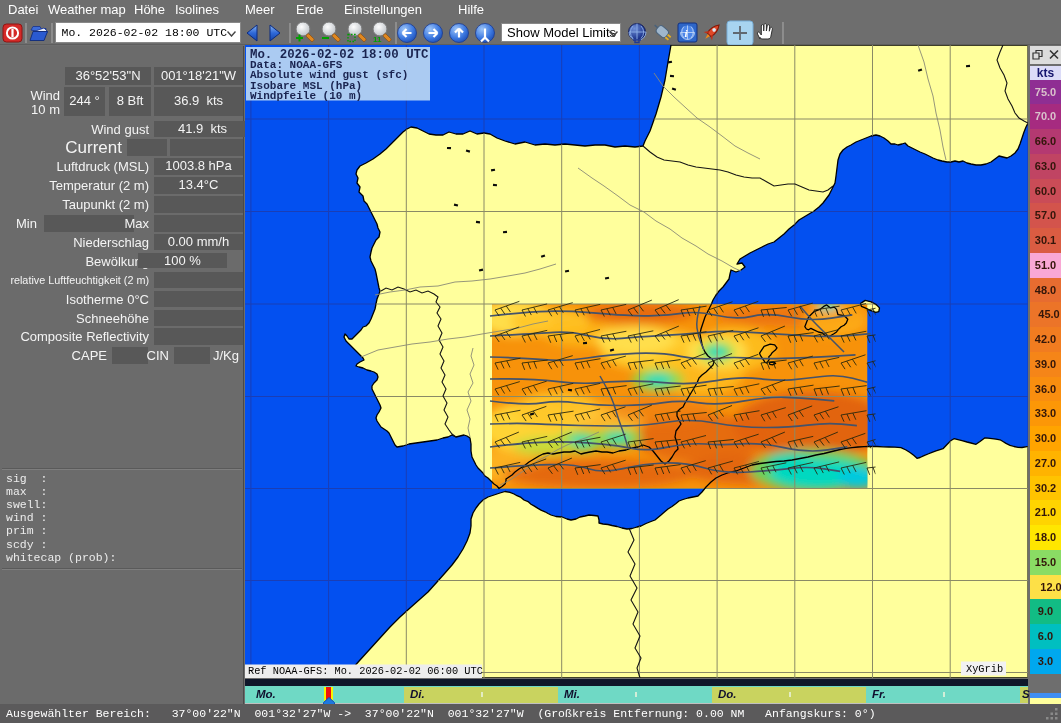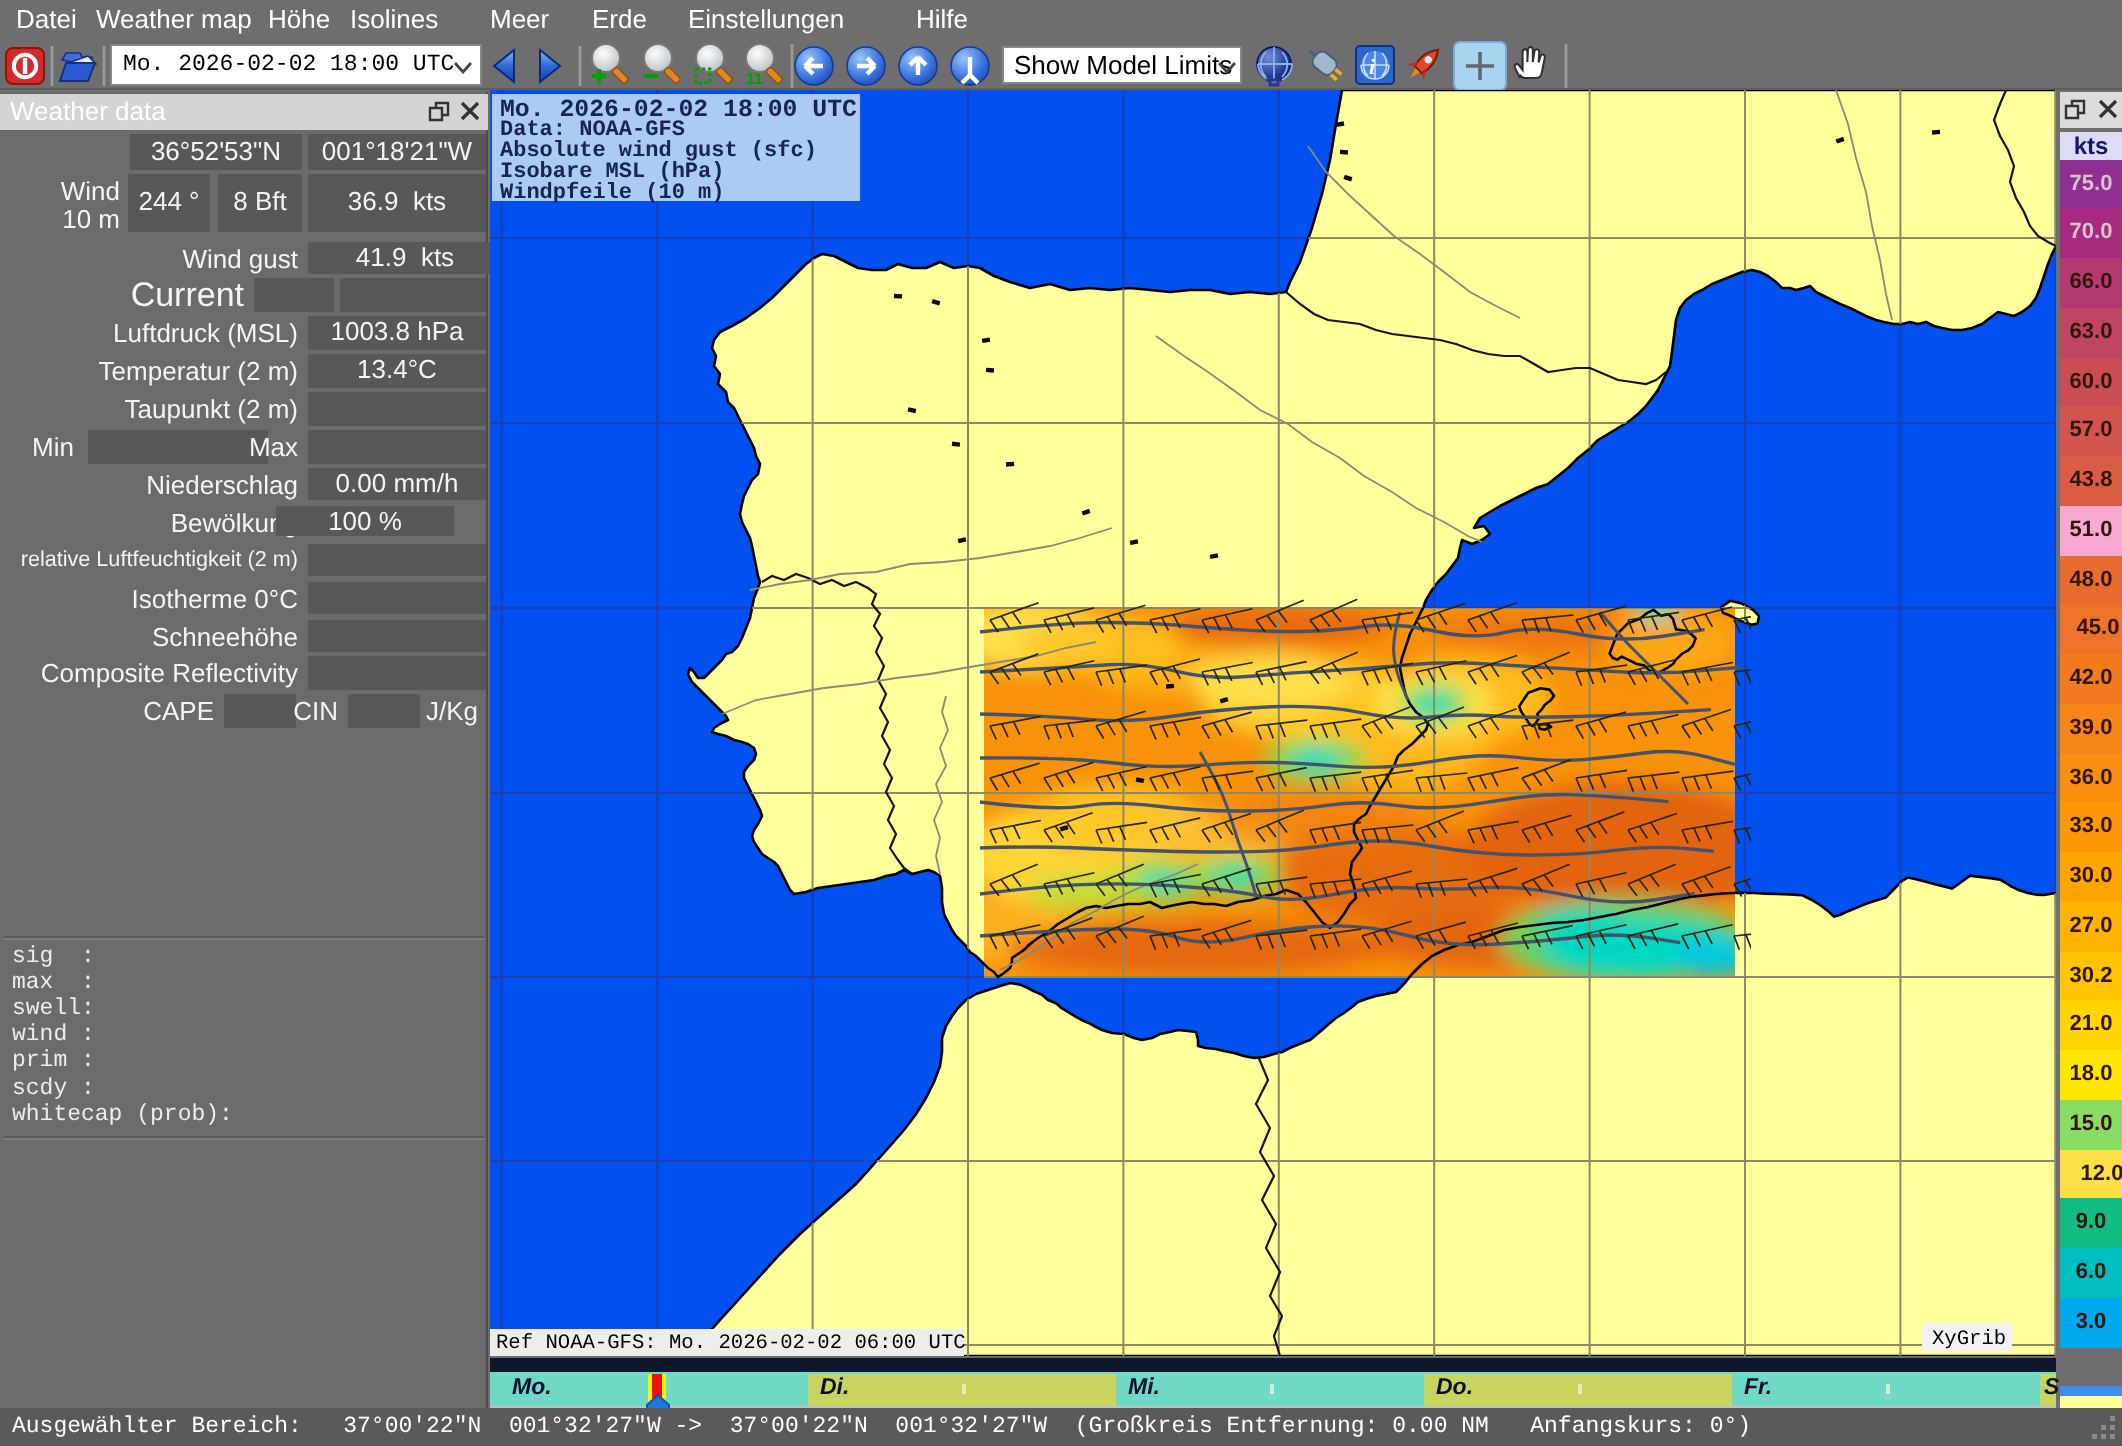--- a/index.html
+++ b/index.html
@@ -130,24 +130,20 @@
       <line x1="783" y1="3" x2="783" y2="25" stroke="#9A9A9A" stroke-width="1.4"></line>
     </svg>
 <div class="combo" style="left:54.5px;top:3px;width:186px;height:21px;font:11.5px 'Liberation Mono',monospace;line-height:19px;padding-left:6px">Mo. 2026-02-02 18:00 UTC<svg width="9" height="6" viewBox="0 0 9 6" style="position:absolute;right:4px;top:8px">
         <path d="M0.5,0.5 L4.5,5 L8.5,0.5" fill="none" stroke="#444" stroke-width="1.4"></path>
       </svg></div>
 <div class="combo" style="left:501px;top:4px;width:120px;height:19px;font:13px 'Liberation Sans',sans-serif;line-height:17px;padding-left:5px">Show Model Limits<svg width="9" height="6" viewBox="0 0 9 6" style="position:absolute;right:2px;top:7px">
         <path d="M0.5,0.5 L4.5,5 L8.5,0.5" fill="none" stroke="#444" stroke-width="1.4"></path>
       </svg></div>
 </div>
 <div id="leftdock">
-<div id="ldtitle">Weather data<svg width="30" height="12" viewBox="0 0 30 12" style="position:absolute;right:4px;top:3px">
-        <path d="M5,4 h6 v6 h-6 Z M8,4 v-2.5 h6 v6 h-2.5" fill="none" stroke="#333" stroke-width="1.2"></path>
-        <path d="M21,1.5 l8,8 M29,1.5 l-8,8" stroke="#333" stroke-width="1.6"></path>
-      </svg></div>
 <div class="cell" style="left:65px;top:20.5px;width:86px;height:18px;line-height:18px;font-size:13px">36°52'53"N</div>
 <div class="cell" style="left:154px;top:20.5px;width:89px;height:18px;line-height:18px;font-size:13px">001°18'21"W</div>
 <div class="plab" style="left:10px;top:43px;width:50px;text-align:right;font-size:13px;line-height:14px">Wind<br>10 m</div>
 <div class="cell" style="left:64px;top:41px;width:41px;height:28.5px;line-height:28.5px;font-size:13px">244 °</div>
 <div class="cell" style="left:109px;top:41px;width:42px;height:28.5px;line-height:28.5px;font-size:13px">8 Bft</div>
 <div class="cell" style="left:154px;top:41px;width:89px;height:28.5px;line-height:28.5px;font-size:13px">36.9&nbsp; kts</div>
 <div class="plab" style="right:94px;top:74.5px;text-align:right;font-size:13px">Wind gust</div>
 <div class="cell" style="left:154px;top:74.5px;width:97px;height:16.5px;line-height:16.5px;font-size:13px">41.9&nbsp; kts</div>
 <div class="plab" style="right:121px;top:93.4px;text-align:right;font-size:17px">Current</div>
 <div class="cell" style="left:127px;top:93.4px;width:40px;height:16.5px;line-height:16.5px;font-size:13px"></div>
@@ -499,21 +495,21 @@
         <path d="M20,1.5 l8,8 M28,1.5 l-8,8" stroke="#333" stroke-width="1.6"></path>
       </svg>
     </div>
 <div id="ktshdr">kts</div>
 <div style="position:absolute;left:0;top:34.5px;width:31px;height:25.25px;background:#8F2E93;color:#D9C2CB;font:bold 11px 'Liberation Sans',sans-serif;text-align:center;line-height:24.7px">75.0</div>
 <div style="position:absolute;left:0;top:59.2px;width:31px;height:25.25px;background:#A62B80;color:#D9C2CB;font:bold 11px 'Liberation Sans',sans-serif;text-align:center;line-height:24.7px">70.0</div>
 <div style="position:absolute;left:0;top:84.0px;width:31px;height:25.25px;background:#B43971;color:#33160A;font:bold 11px 'Liberation Sans',sans-serif;text-align:center;line-height:24.7px">66.0</div>
 <div style="position:absolute;left:0;top:108.7px;width:31px;height:25.25px;background:#C04463;color:#33160A;font:bold 11px 'Liberation Sans',sans-serif;text-align:center;line-height:24.7px">63.0</div>
 <div style="position:absolute;left:0;top:133.5px;width:31px;height:25.25px;background:#CA4C57;color:#33160A;font:bold 11px 'Liberation Sans',sans-serif;text-align:center;line-height:24.7px">60.0</div>
 <div style="position:absolute;left:0;top:158.2px;width:31px;height:25.25px;background:#D3544C;color:#33160A;font:bold 11px 'Liberation Sans',sans-serif;text-align:center;line-height:24.7px">57.0</div>
-<div style="position:absolute;left:0;top:183.0px;width:31px;height:25.25px;background:#DA5C42;color:#33160A;font:bold 11px 'Liberation Sans',sans-serif;text-align:center;line-height:24.7px">43.8</div>
+<div style="position:absolute;left:0;top:183.0px;width:31px;height:25.25px;background:#DA5C42;color:#33160A;font:bold 11px 'Liberation Sans',sans-serif;text-align:center;line-height:24.7px">30.1</div>
 <div style="position:absolute;left:0;top:207.7px;width:31px;height:25.25px;background:#f9a8d4;color:#33160A;font:bold 11px 'Liberation Sans',sans-serif;text-align:center;line-height:24.7px">51.0</div>
 <div style="position:absolute;left:0;top:232.5px;width:31px;height:25.25px;background:#E76C30;color:#33160A;font:bold 11px 'Liberation Sans',sans-serif;text-align:center;line-height:24.7px">48.0</div>
 <div style="position:absolute;left:0;top:257.2px;width:38px;height:25.25px;background:#EC7428;color:#33160A;font:bold 11px 'Liberation Sans',sans-serif;text-align:center;line-height:24.7px">45.0</div>
 <div style="position:absolute;left:0;top:282.0px;width:31px;height:25.25px;background:#F17C20;color:#33160A;font:bold 11px 'Liberation Sans',sans-serif;text-align:center;line-height:24.7px">42.0</div>
 <div style="position:absolute;left:0;top:306.7px;width:31px;height:25.25px;background:#F58518;color:#33160A;font:bold 11px 'Liberation Sans',sans-serif;text-align:center;line-height:24.7px">39.0</div>
 <div style="position:absolute;left:0;top:331.5px;width:31px;height:25.25px;background:#F98E0F;color:#33160A;font:bold 11px 'Liberation Sans',sans-serif;text-align:center;line-height:24.7px">36.0</div>
 <div style="position:absolute;left:0;top:356.2px;width:31px;height:25.25px;background:#FC9707;color:#33160A;font:bold 11px 'Liberation Sans',sans-serif;text-align:center;line-height:24.7px">33.0</div>
 <div style="position:absolute;left:0;top:381.0px;width:31px;height:25.25px;background:#FFA400;color:#33160A;font:bold 11px 'Liberation Sans',sans-serif;text-align:center;line-height:24.7px">30.0</div>
 <div style="position:absolute;left:0;top:405.7px;width:31px;height:25.25px;background:#FFB300;color:#33160A;font:bold 11px 'Liberation Sans',sans-serif;text-align:center;line-height:24.7px">27.0</div>
 <div style="position:absolute;left:0;top:430.5px;width:31px;height:25.25px;background:#FFC300;color:#33160A;font:bold 11px 'Liberation Sans',sans-serif;text-align:center;line-height:24.7px">30.2</div>

